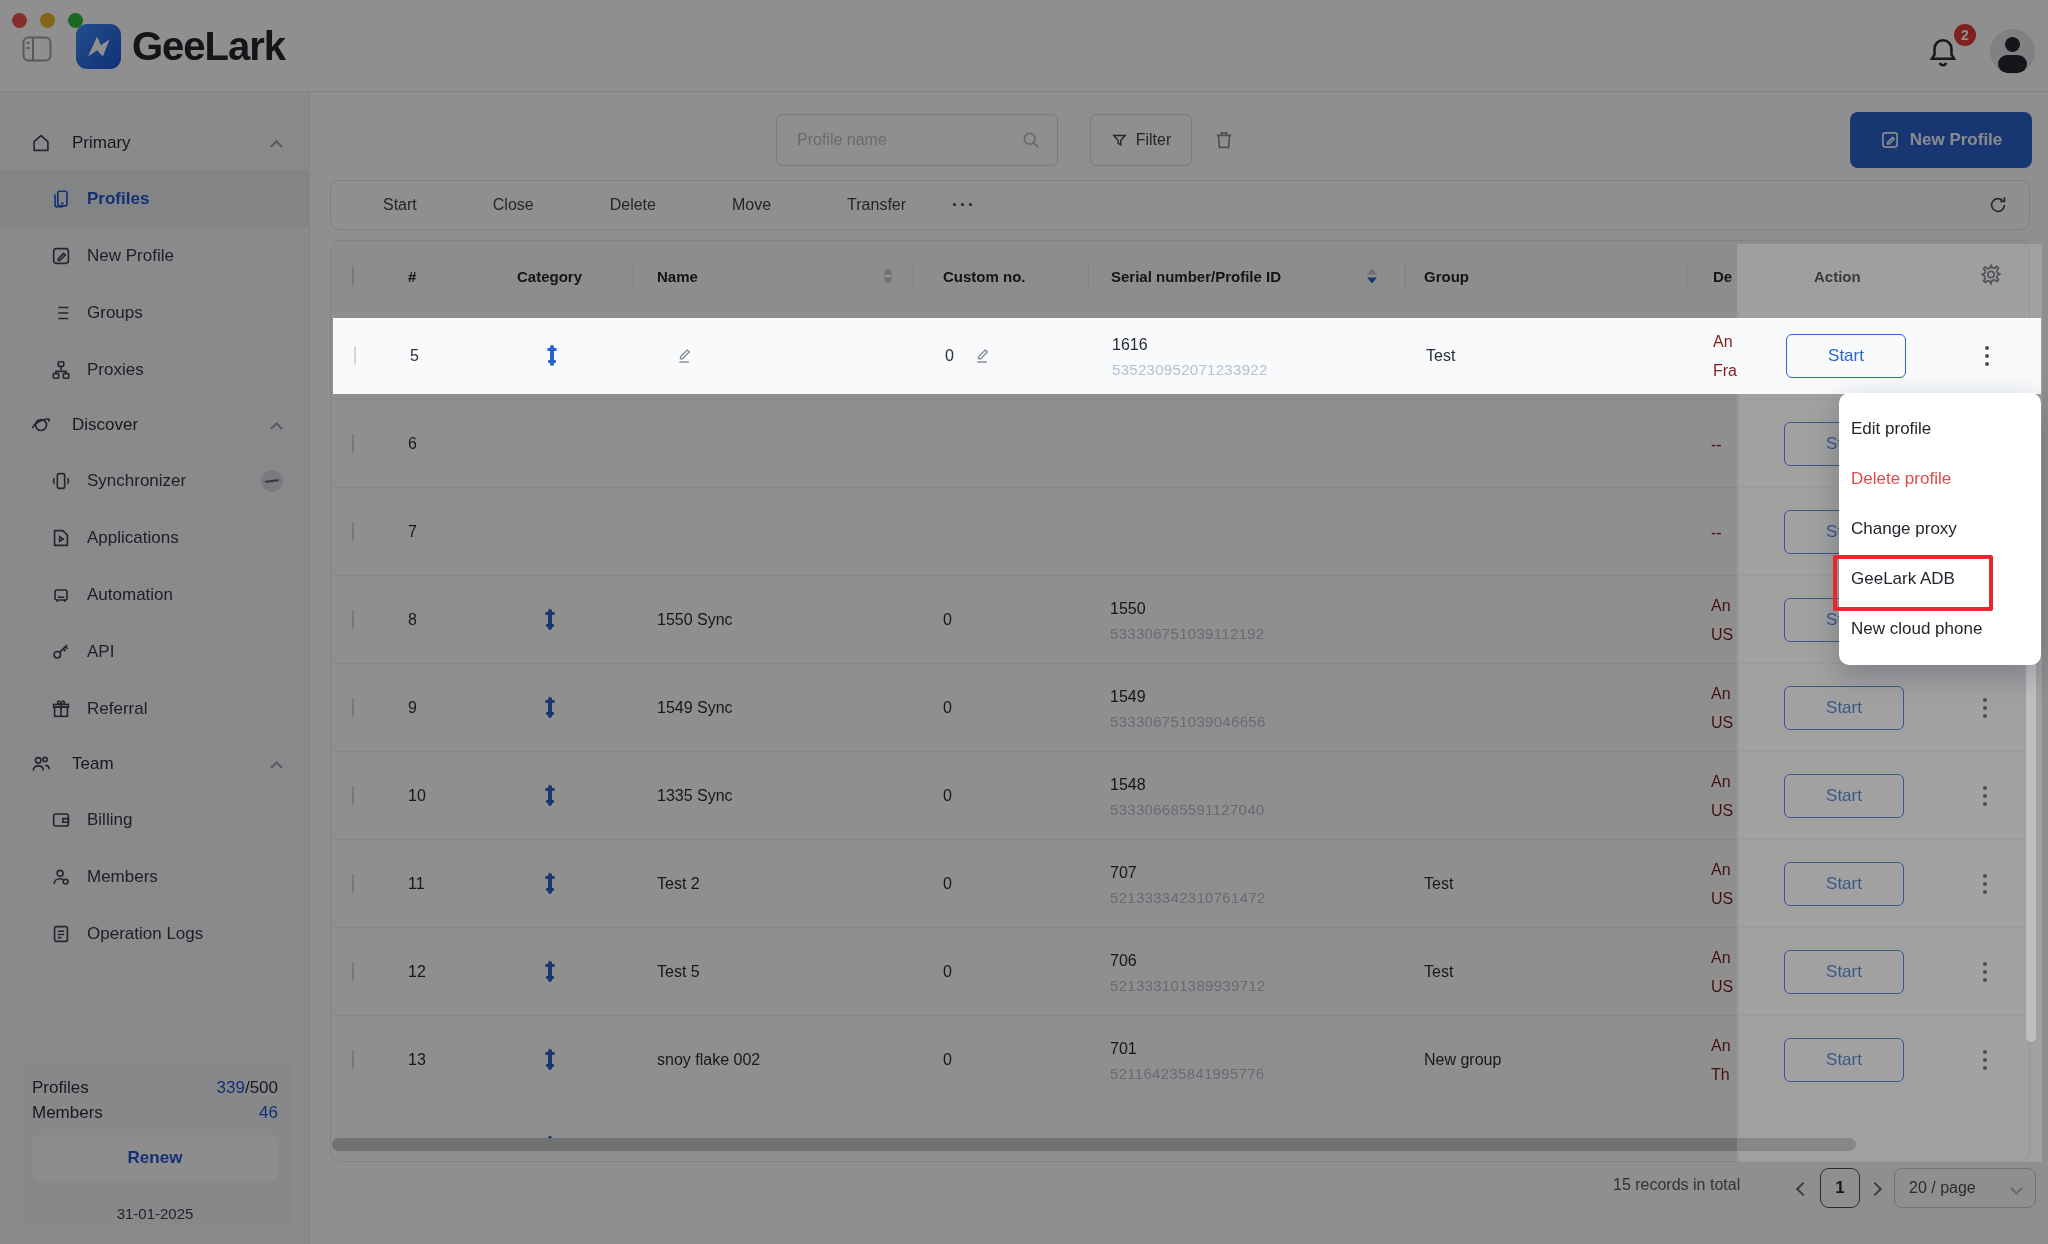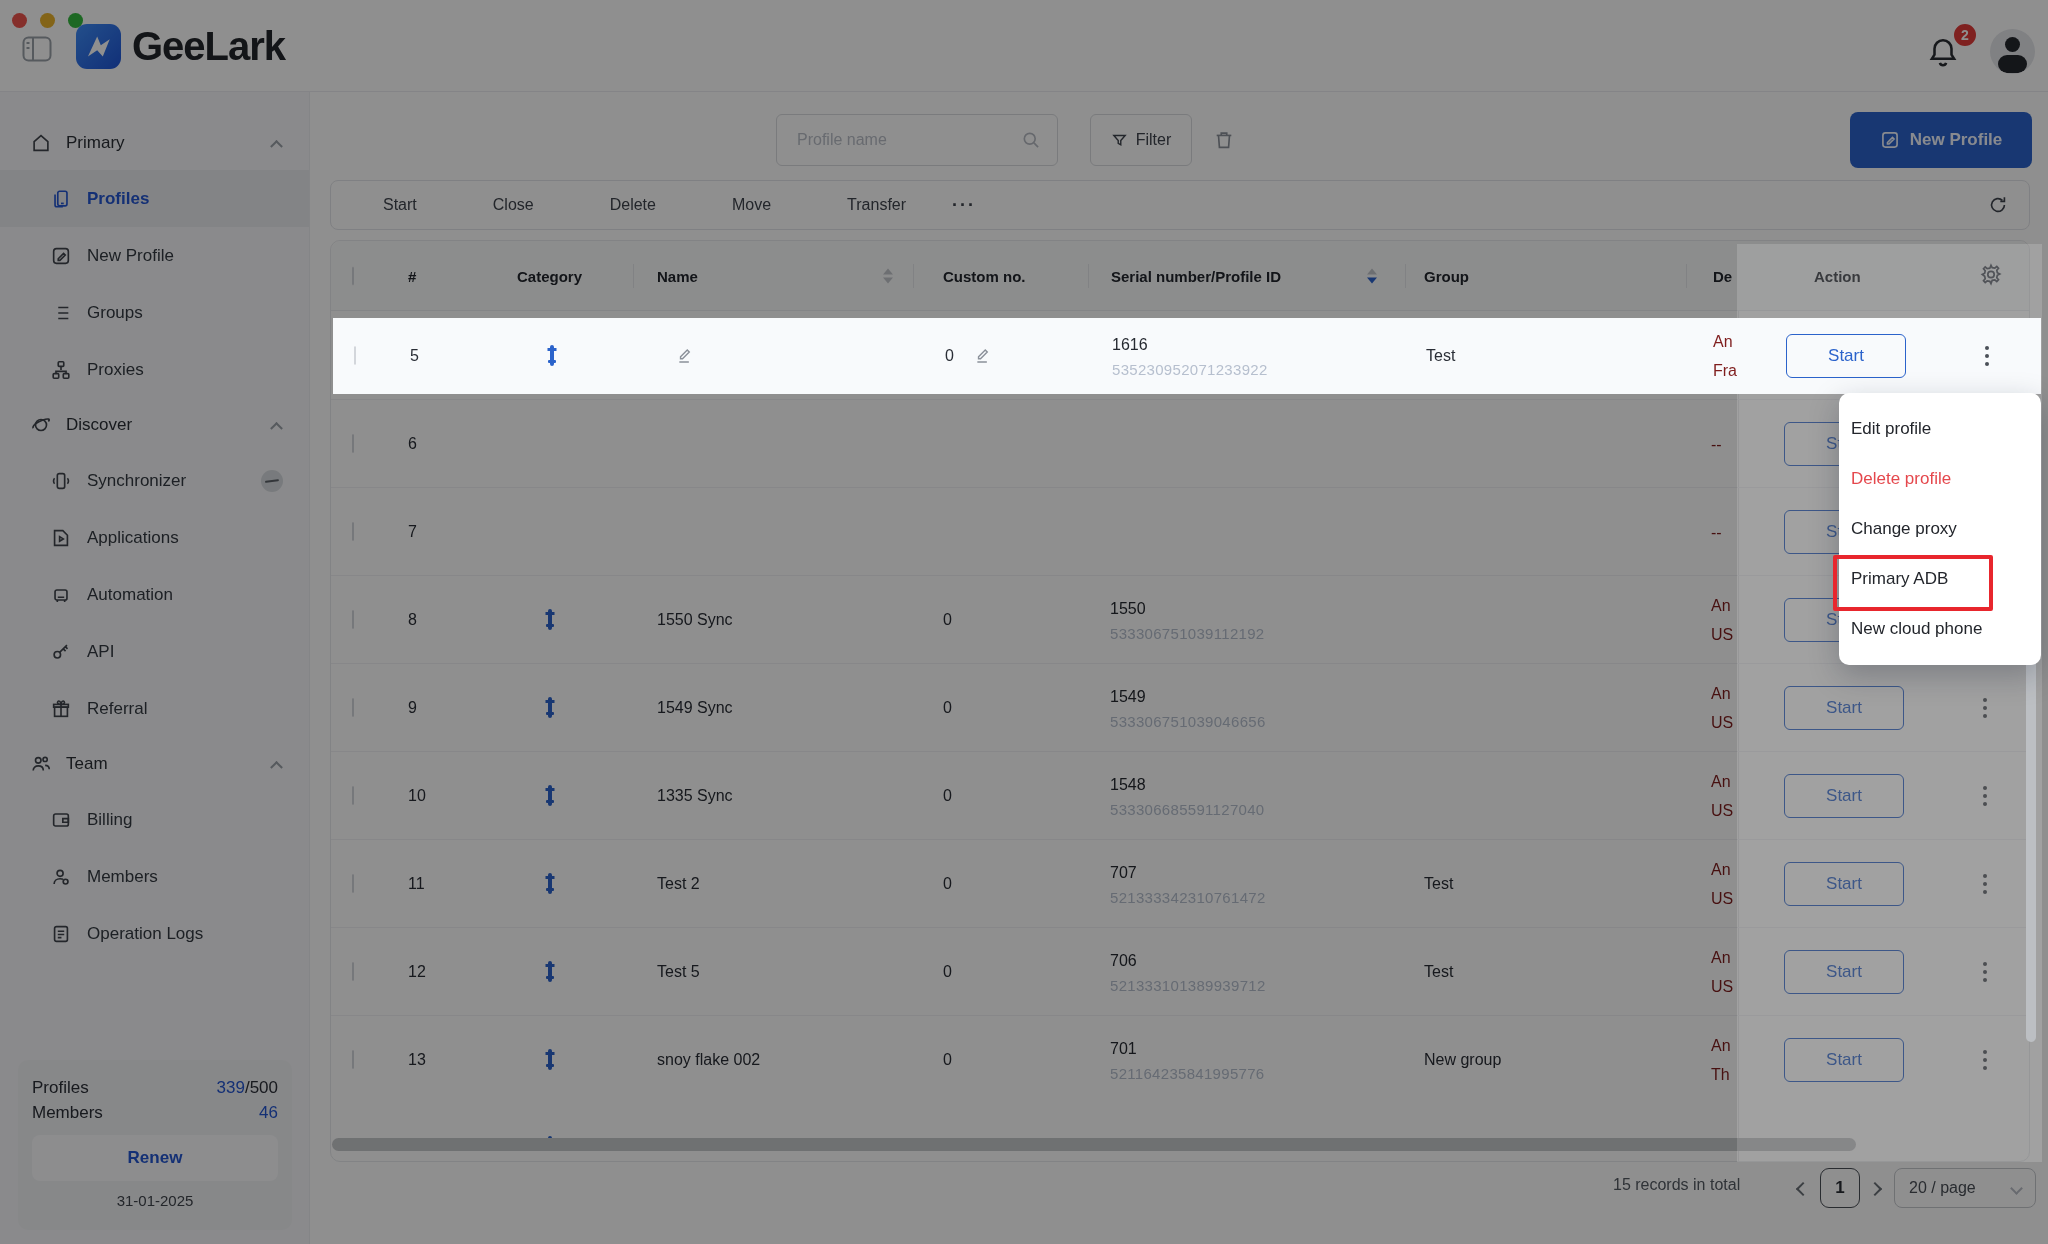--- a/index.html
+++ b/index.html
@@ -17,39 +17,39 @@
   .logo-sq { position:absolute; left:76px; top:24px; width:45px; height:45px; border-radius:11px; background:linear-gradient(135deg,#3f8df7,#1f55d6); display:flex; align-items:center; justify-content:center; }
   .logo-text { position:absolute; left:132px; top:24px; font-size:40px; font-weight:700; color:#23262b; letter-spacing:-1px; line-height:45px; }
   .bell-wrap { position:absolute; left:1922px; top:26px; width:52px; height:52px; }
   .badge { position:absolute; left:30px; top:-4px; min-width:26px; height:26px; border-radius:13px; background:#e33b3a; border:2.5px solid #fff; color:#fff; font-size:14px; font-weight:700; display:flex; align-items:center; justify-content:center; }
   .avatar { position:absolute; left:1990px; top:29px; width:45px; height:45px; border-radius:50%; background:#e4e6ea; overflow:hidden; }
   .avatar .head { position:absolute; left:15px; top:8px; width:15px; height:15px; border-radius:50%; background:#25282e; }
   .avatar .body { position:absolute; left:8px; top:26px; width:29px; height:18px; border-radius:9px; background:#25282e; }
 
   
   .sidebar { position:absolute; left:0; top:92px; width:310px; height:1152px; background:#f6f7f9; border-right:1px solid #eceef1; padding-top:24px; }
-  .sec-head { height:54px; display:flex; align-items:center; padding:0 28px 0 30px; color:#2b2f36; font-size:17px; cursor:default; }
+  .sec-head { height:54px; display:flex; align-items:center; padding:0 28px 0 30px; color:#2b2f36; font-size:17px; cursor:default;gap:6px; }
   .sec-head .lbl { margin-left:14px; flex:1; }
   .side-item { height:57px; display:flex; align-items:center; padding-left:50px; color:#343a42; font-size:17px; }
   .side-item .lbl { margin-left:15px; }
   .side-item.active { background:#e9ebef; color:#2456d0; font-weight:700; }
   .side-item.active svg { stroke:#2456d0; }
   .sicon { width:22px; height:22px; flex:0 0 auto; }
   .sicon svg { stroke:#40454d; }
   .chev { width:9px; height:9px; border-right:2px solid #9aa0a8; border-bottom:2px solid #9aa0a8; display:inline-block; }
   .chev.up { transform:rotate(-135deg) translate(-2px,-2px); }
   .chev.down { transform:rotate(45deg); }
   .sync-badge { margin-left:auto; margin-right:26px; width:22px; height:22px; border-radius:50%; background:#d6dadf; position:relative; }
   .sync-badge::after { content:""; position:absolute; left:4px; top:10px; width:14px; height:2px; background:#5c6168; border-radius:1px; transform:rotate(-8deg); }
 
   .usage { position:absolute; left:18px; bottom:14px; width:274px; height:170px; background:#f1f2f5; border-radius:10px; padding:15px 14px; }
   .usage-row { display:flex; justify-content:space-between; font-size:17px; color:#2b2f37; line-height:25px; }
   .u-blue { color:#2456d0; }
   .renew-btn { margin-top:10px; height:46px; background:#fbfcfd; border-radius:8px; display:flex; align-items:center; justify-content:center; color:#2456d0; font-weight:700; font-size:17px; }
-  .expiry { margin-top:11px; text-align:center; font-size:15px; color:#3f444b; }
+  .expiry { margin-top:24px; text-align:center; font-size:15px; color:#3f444b; }
 
   
   .ctl { position:absolute; border:1px solid #d9dbdf; border-radius:6px; background:#fff; display:flex; align-items:center; font-size:16px; color:#2a2e35; }
   .group-select { left:336px; top:114px; width:408px; height:52px; padding:0 18px 0 20px; }
   .group-select .chev { margin-left:auto; border-color:#b9bec7; }
   .search-box { left:776px; top:114px; width:282px; height:52px; padding:0 16px 0 20px; }
   .search-box .ph { color:#b9bec7; flex:1; }
   .filter-btn { left:1090px; top:114px; width:102px; height:52px; justify-content:center; gap:8px; color:#3f444d; }
   .trash-btn { left:1206px; top:122px; width:36px; height:36px; border:none; background:transparent; justify-content:center; }
   .new-profile-btn { position:absolute; left:1850px; top:112px; width:182px; height:56px; background:#2b63cb; border-radius:8px; display:flex; align-items:center; justify-content:center; gap:10px; color:#f2f6ff; font-size:17px; font-weight:600; }
@@ -625,21 +625,21 @@
       <div class="ctx-item">
         <span>Edit profile</span>
       </div>
       <div class="ctx-item danger">
         <span>Delete profile</span>
       </div>
       <div class="ctx-item">
         <span>Change proxy</span>
       </div>
       <div class="ctx-item">
-        <span>Primary ADB</span>
+        <span>GeeLark ADB</span>
       </div>
       <div class="ctx-item">
         <span>New cloud phone</span>
       </div>
     </div>
   <div class="anno-rect"></div>
 
 </div>
 
 </body></html>

